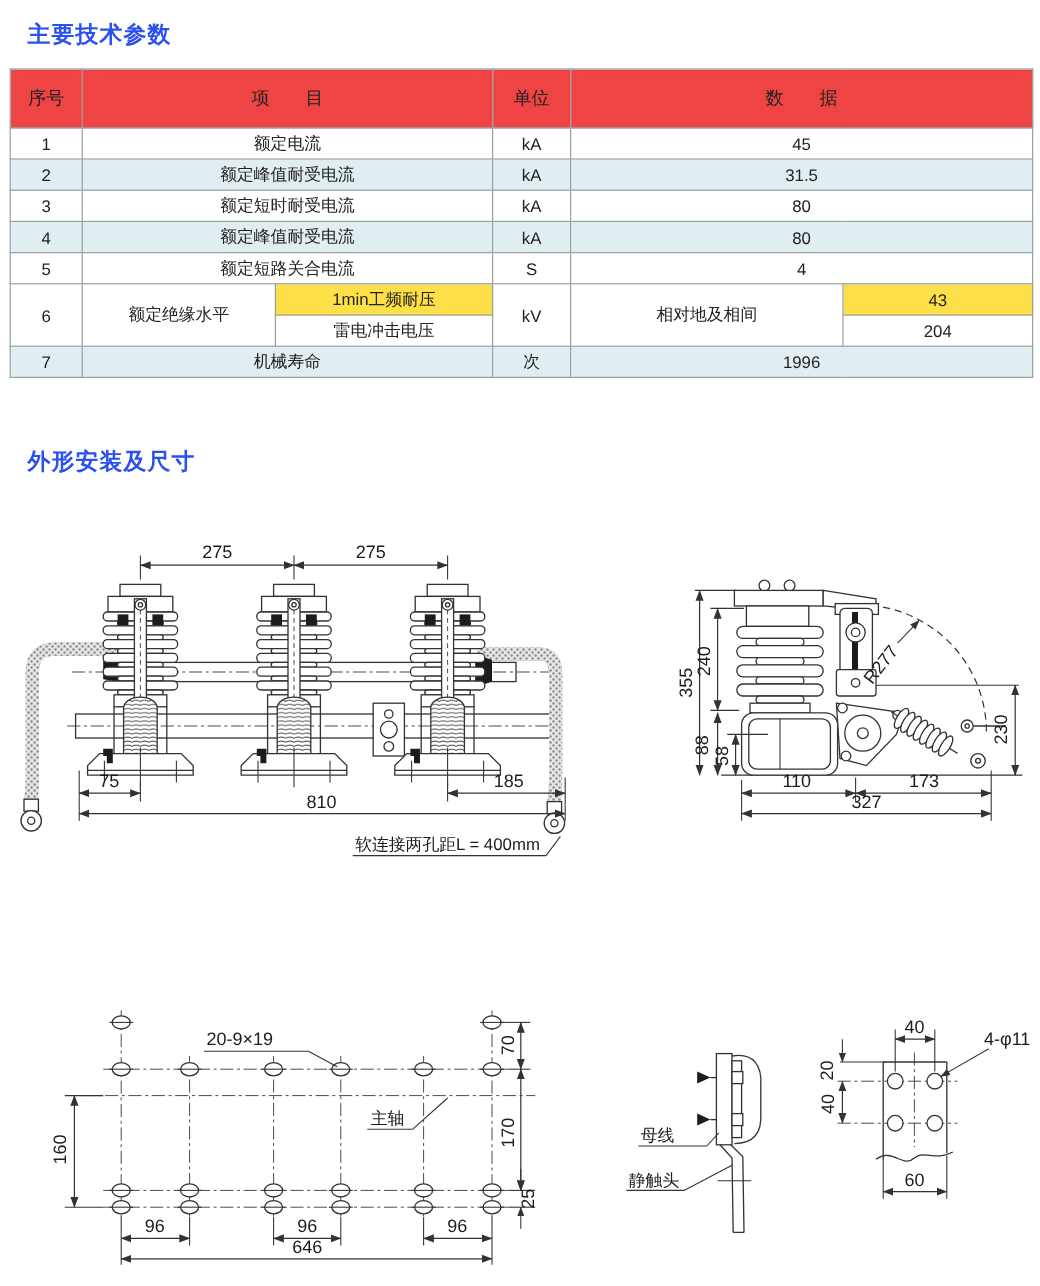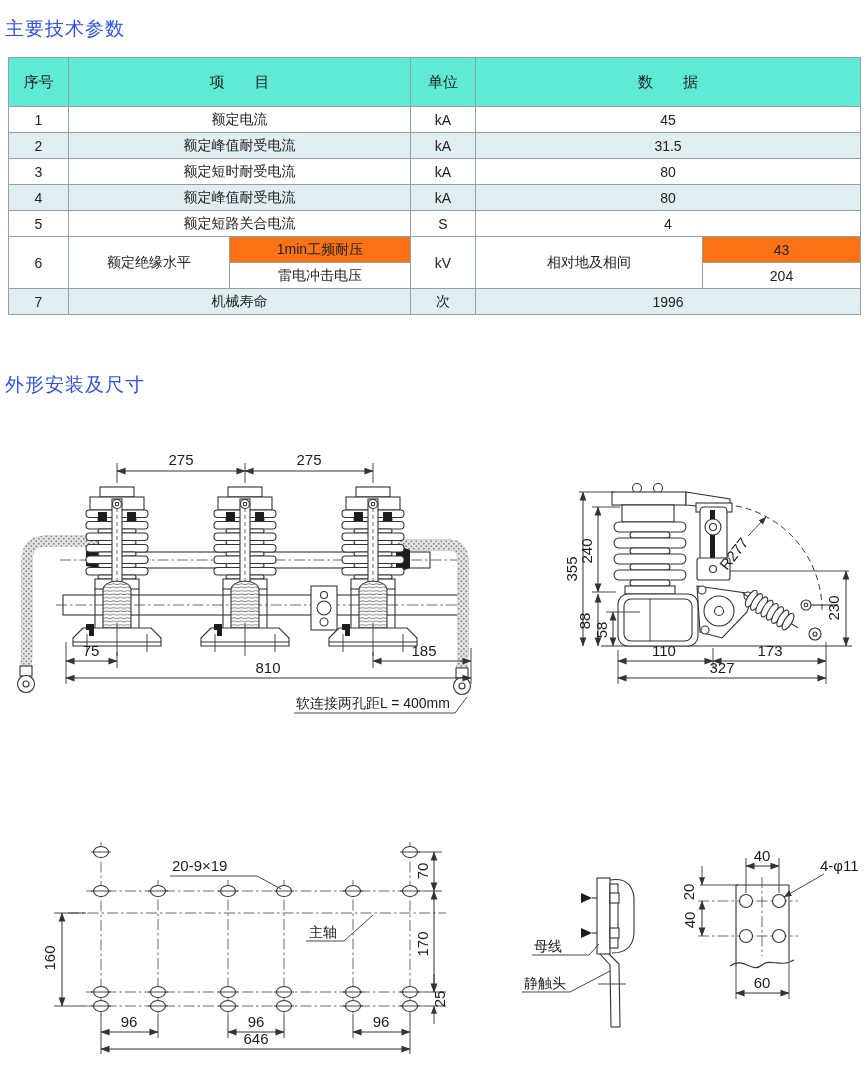--- a/index.html
+++ b/index.html
@@ -1,27 +1,27 @@
 <!DOCTYPE html>
 <html><head>
 <meta charset="utf-8">
 <style>
   html,body{margin:0;padding:0;background:#fff;}
   body{width:867px;height:1072px;position:relative;font-family:"Liberation Sans",sans-serif;color:#1f1f1f;}
   .page{position:absolute;inset:0;overflow:hidden;}
-  h1.sec{position:absolute;left:5px;margin:0;font-size:19px;font-weight:normal;color:#2b50f0;letter-spacing:1px;text-align:center;}
+  h1.sec{position:absolute;left:23px;margin:0;font-size:19px;font-weight:bold;color:#2b50f0;letter-spacing:1px;text-align:center;}
   #title1{top:16px;} #title2{top:372px;}
   table.params{position:absolute;left:8px;top:57px;width:852px;border-collapse:collapse;table-layout:fixed;}
   table.params td{border:1px solid #95a0a3;font-size:14px;text-align:center;vertical-align:middle;padding:0;color:#222;}
-  table.params tr.hdr td{height:48px;background:#5eead4;font-size:15px;}
+  table.params tr.hdr td{height:48px;background:#ef4444;font-size:15px;}
   table.params tr.r{height:26px;}
   td.item{text-align:left;padding-left:22px;margin-top:42px;}
   td.sub{text-align:left;padding-left:12px;}
   tr.alt td{background:#e1eef1;}
-  td.bgb{background:#f97316;}
+  td.bgb{background:#fde047;}
   td.bgw{background:#ffffff;}
   svg.drawing{position:absolute;left:0;top:440px;}
   .ln{stroke:#333;stroke-width:1.1;fill:none;}
   .fw{fill:#fff;stroke:#333;stroke-width:1.1;}
   .dimln{stroke:#333;stroke-width:1;fill:none;}
   .ext{stroke:#333;stroke-width:0.9;fill:none;}
   .cdash{stroke:#444;stroke-width:0.8;fill:none;stroke-dasharray:11 3 2.5 3;}
   .vdash{stroke:#444;stroke-width:0.8;fill:none;stroke-dasharray:4 3;}
   .arcdash{stroke:#333;stroke-width:1;fill:none;stroke-dasharray:6 4;}
   text.dim{font-family:"Liberation Sans",sans-serif;font-size:15px;fill:#1c1c1c;text-anchor:middle;}

